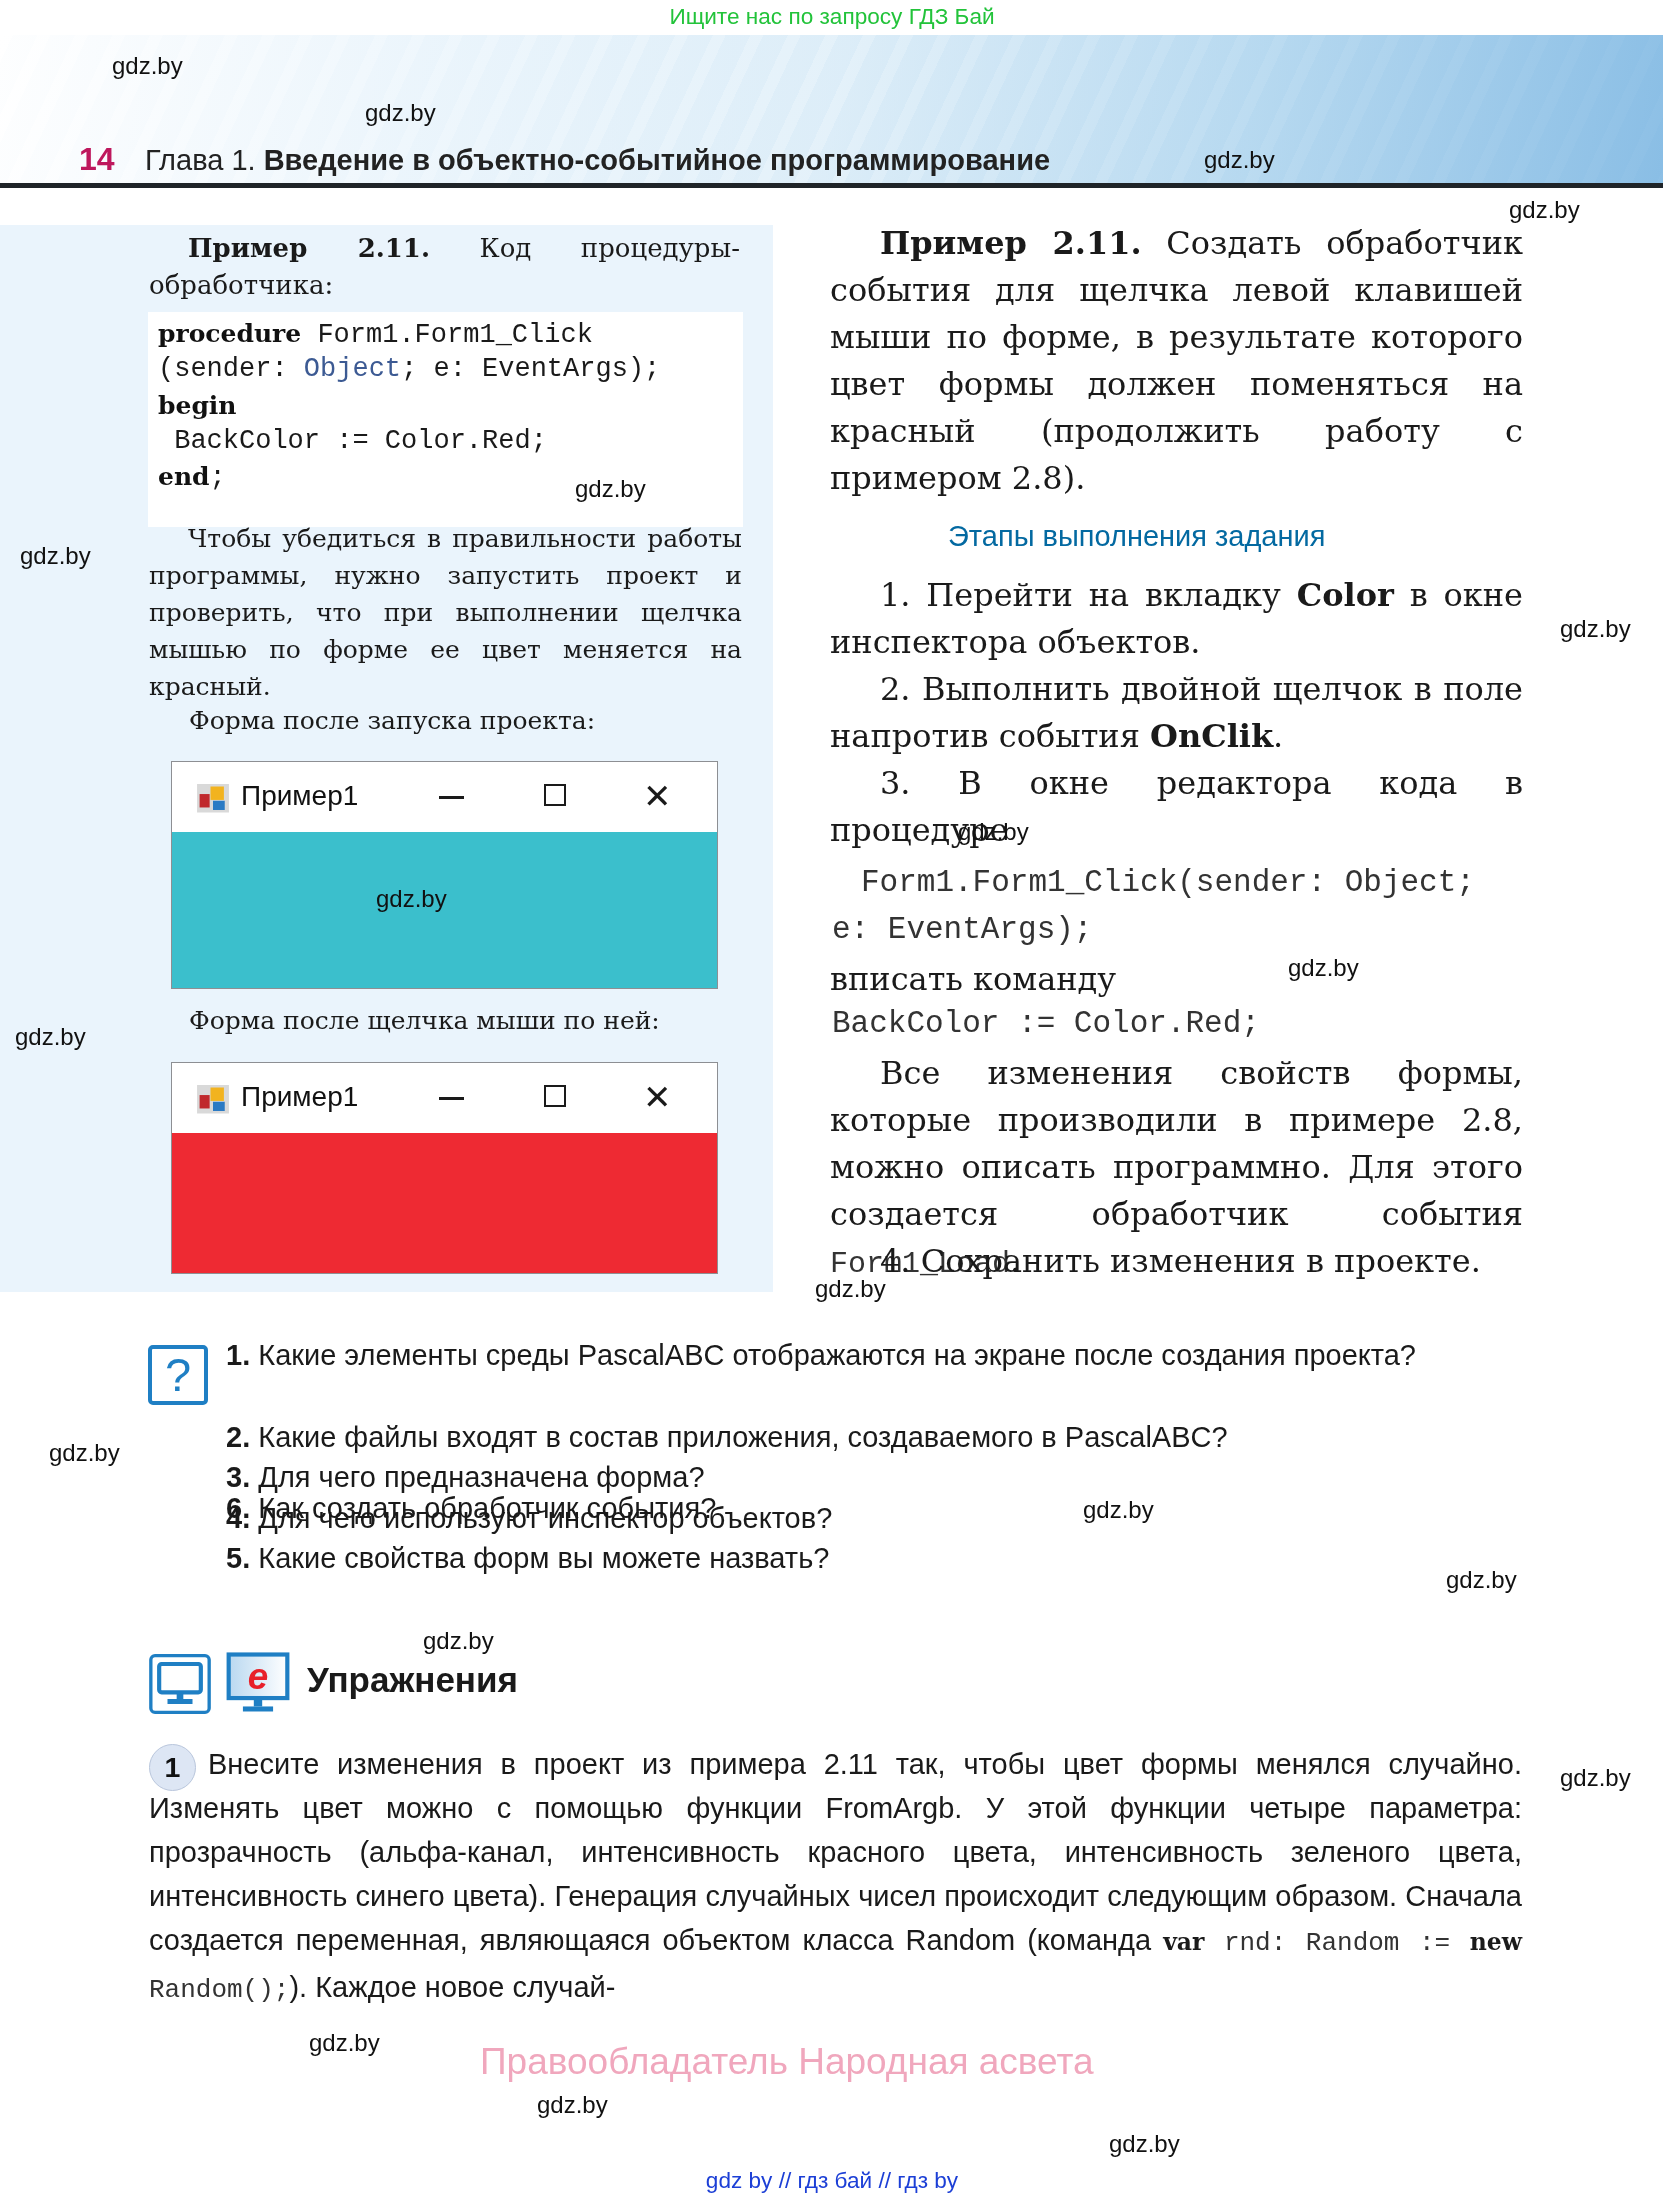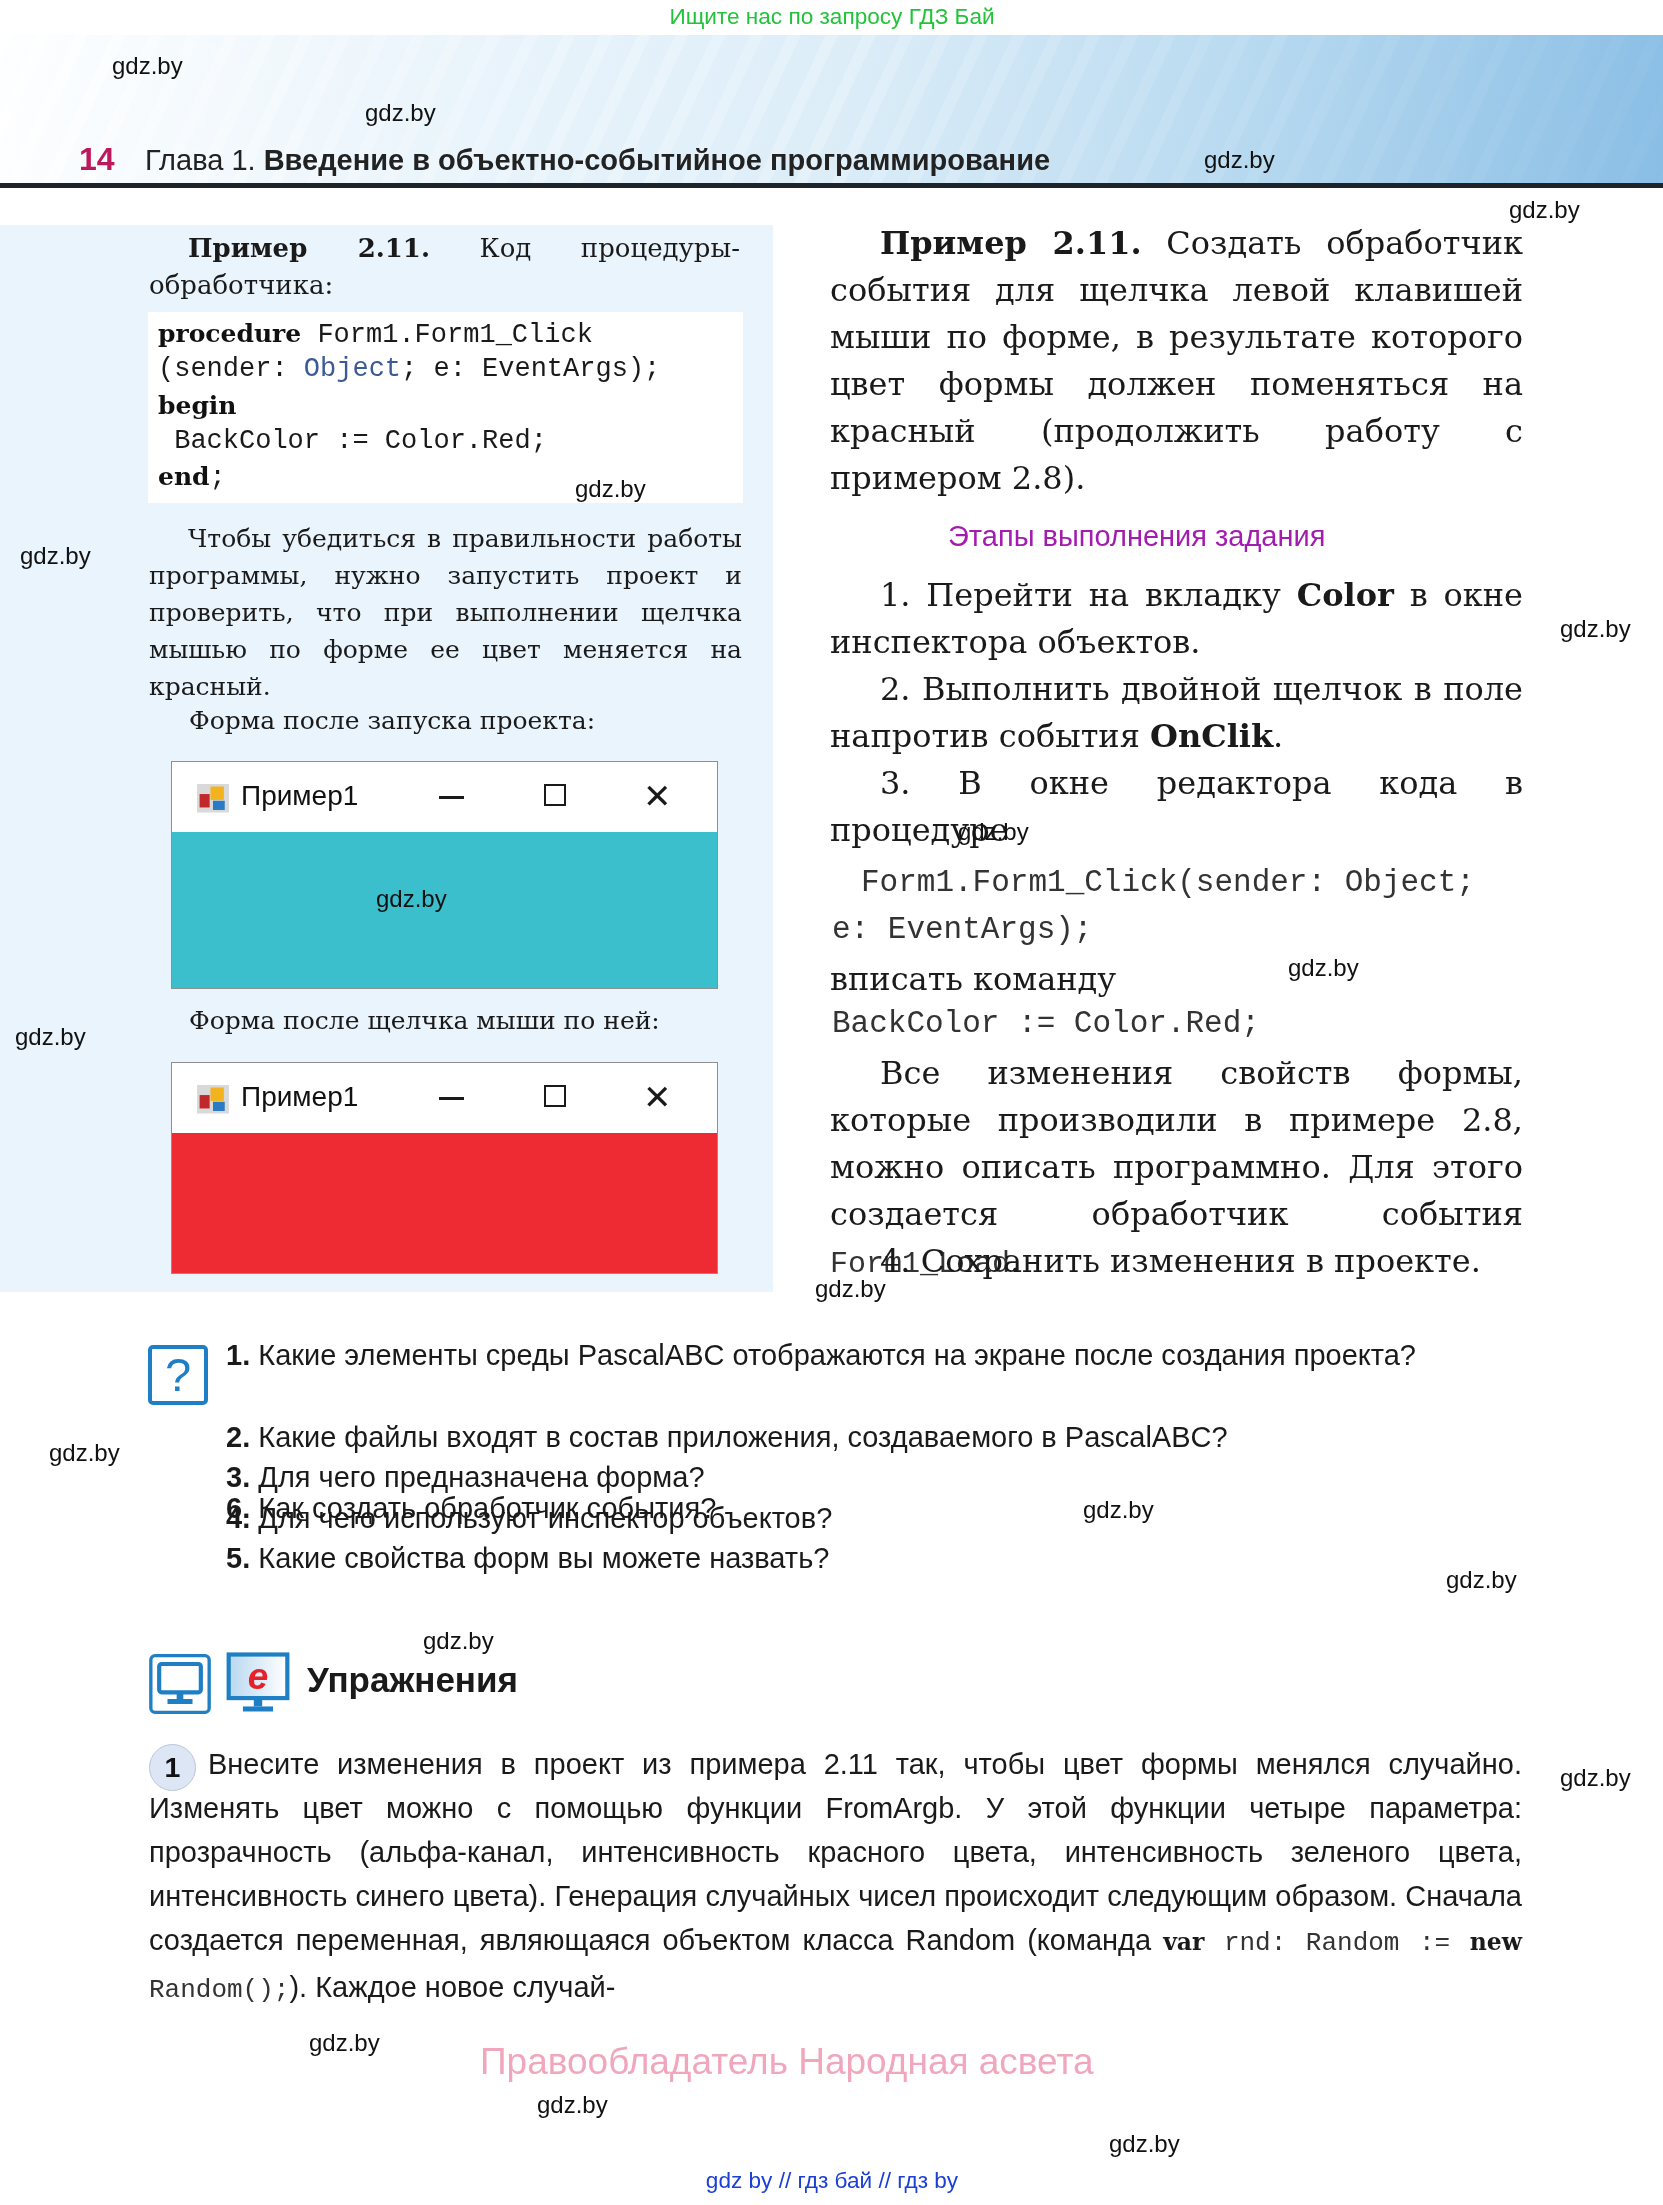--- a/index.html
+++ b/index.html
@@ -19,41 +19,41 @@
   #header-rule { left: 0; top: 183px; width: 1664px; height: 5px; background: #1f2428; }
   .wm { color: #111; font-size: 24px; font-family: "Liberation Sans", sans-serif; }
   #page-number { left: 79px; top: 141px; font-size: 32px; font-weight: bold; color: #be185d; }
   #chapter-label { left: 145px; top: 144px; font-size: 29px; color: #222; }
   #chapter-label b { font-weight: bold; }
 
   
   #sidebar-panel { left: 0; top: 225px; width: 773px; height: 1067px; background: #eaf4fc; }
   #sb-heading { left: 149px; top: 230px; width: 591px; font-size: 26px; line-height: 37px; text-indent: 39px; text-align: justify; }
   #sb-heading b { font-weight: bold; }
-  #code-box { left: 148px; top: 312px; width: 595px; height: 191px; background: #ffffff; }
+  #code-box { left: 148px; top: 312px; width: 595px; height: 215px; background: #ffffff; }
   .code-line { position: absolute; left: 10px; font-size: 27px; line-height: 34px; white-space: pre; }
   .kw { font-family: "DejaVu Serif", serif; font-weight: bold; font-size: 25px; color: #111; }
   .obj { color: #3c5a93; }
   #sb-para { left: 149px; top: 520px; width: 593px; font-size: 25px; line-height: 37px; text-align: justify; text-indent: 39px; }
   #sb-cap1 { left: 189px; top: 706px; font-size: 25px; }
   #sb-cap2 { left: 189px; top: 1006px; font-size: 25px; }
 
   .winform { border: 1.7px solid #8d8f93; background: #fff; }
   .win-title { position: absolute; left: 0; top: 0; right: 0; height: 70px; background: #fff; }
   .win-icon { position: absolute; left: 25px; top: 22px; width: 32px; height: 28.5px; }
   .win-caption { position: absolute; left: 69px; top: 18.4px; font-size: 28px; color: #111; }
   .win-min { position: absolute; left: 267px; top: 34px; width: 25px; height: 3.4px; background: #1a1a1a; }
   .win-max { position: absolute; left: 372px; top: 22px; width: 18.4px; height: 18.4px; border: 2.5px solid #1a1a1a; }
   .win-close { position: absolute; left: 471px; top: 17px; font-size: 34px; line-height: 34px; color: #1a1a1a; }
   .win-body { position: absolute; left: 0; right: 0; top: 70px; bottom: 0; }
 
   
   #ex-text { left: 830px; top: 220px; width: 693px; font-size: 32px; line-height: 47px; text-align: justify; text-indent: 50px; }
   #ex-text b { font-weight: bold; }
-  #steps-title { left: 948px; top: 520px; font-size: 29px; color: #a21caf; }
+  #steps-title { left: 948px; top: 520px; font-size: 29px; color: #0369a1; }
   .step { position: absolute; left: 830px; width: 693px; font-size: 32px; line-height: 47px; text-align: justify; }
   .step b { font-weight: bold; }
   .codeline-r { position: absolute; left: 832px; font-size: 31px; color: #333; white-space: pre; }
 
   
   #q-icon { left: 148px; top: 1345px; width: 60px; height: 60px; border: 4.2px solid #1f7fc4; border-radius: 5px; box-sizing: border-box; color: #1f7fc4; font-size: 47px; text-align: center; line-height: 52px; font-family: "Liberation Sans", sans-serif; }
   .q-item { position: absolute; left: 226px; width: 1296px; font-size: 29px; line-height: 40px; color: #1a1a1a; text-align: justify; }
   .q-item b { font-weight: bold; }
 
   

